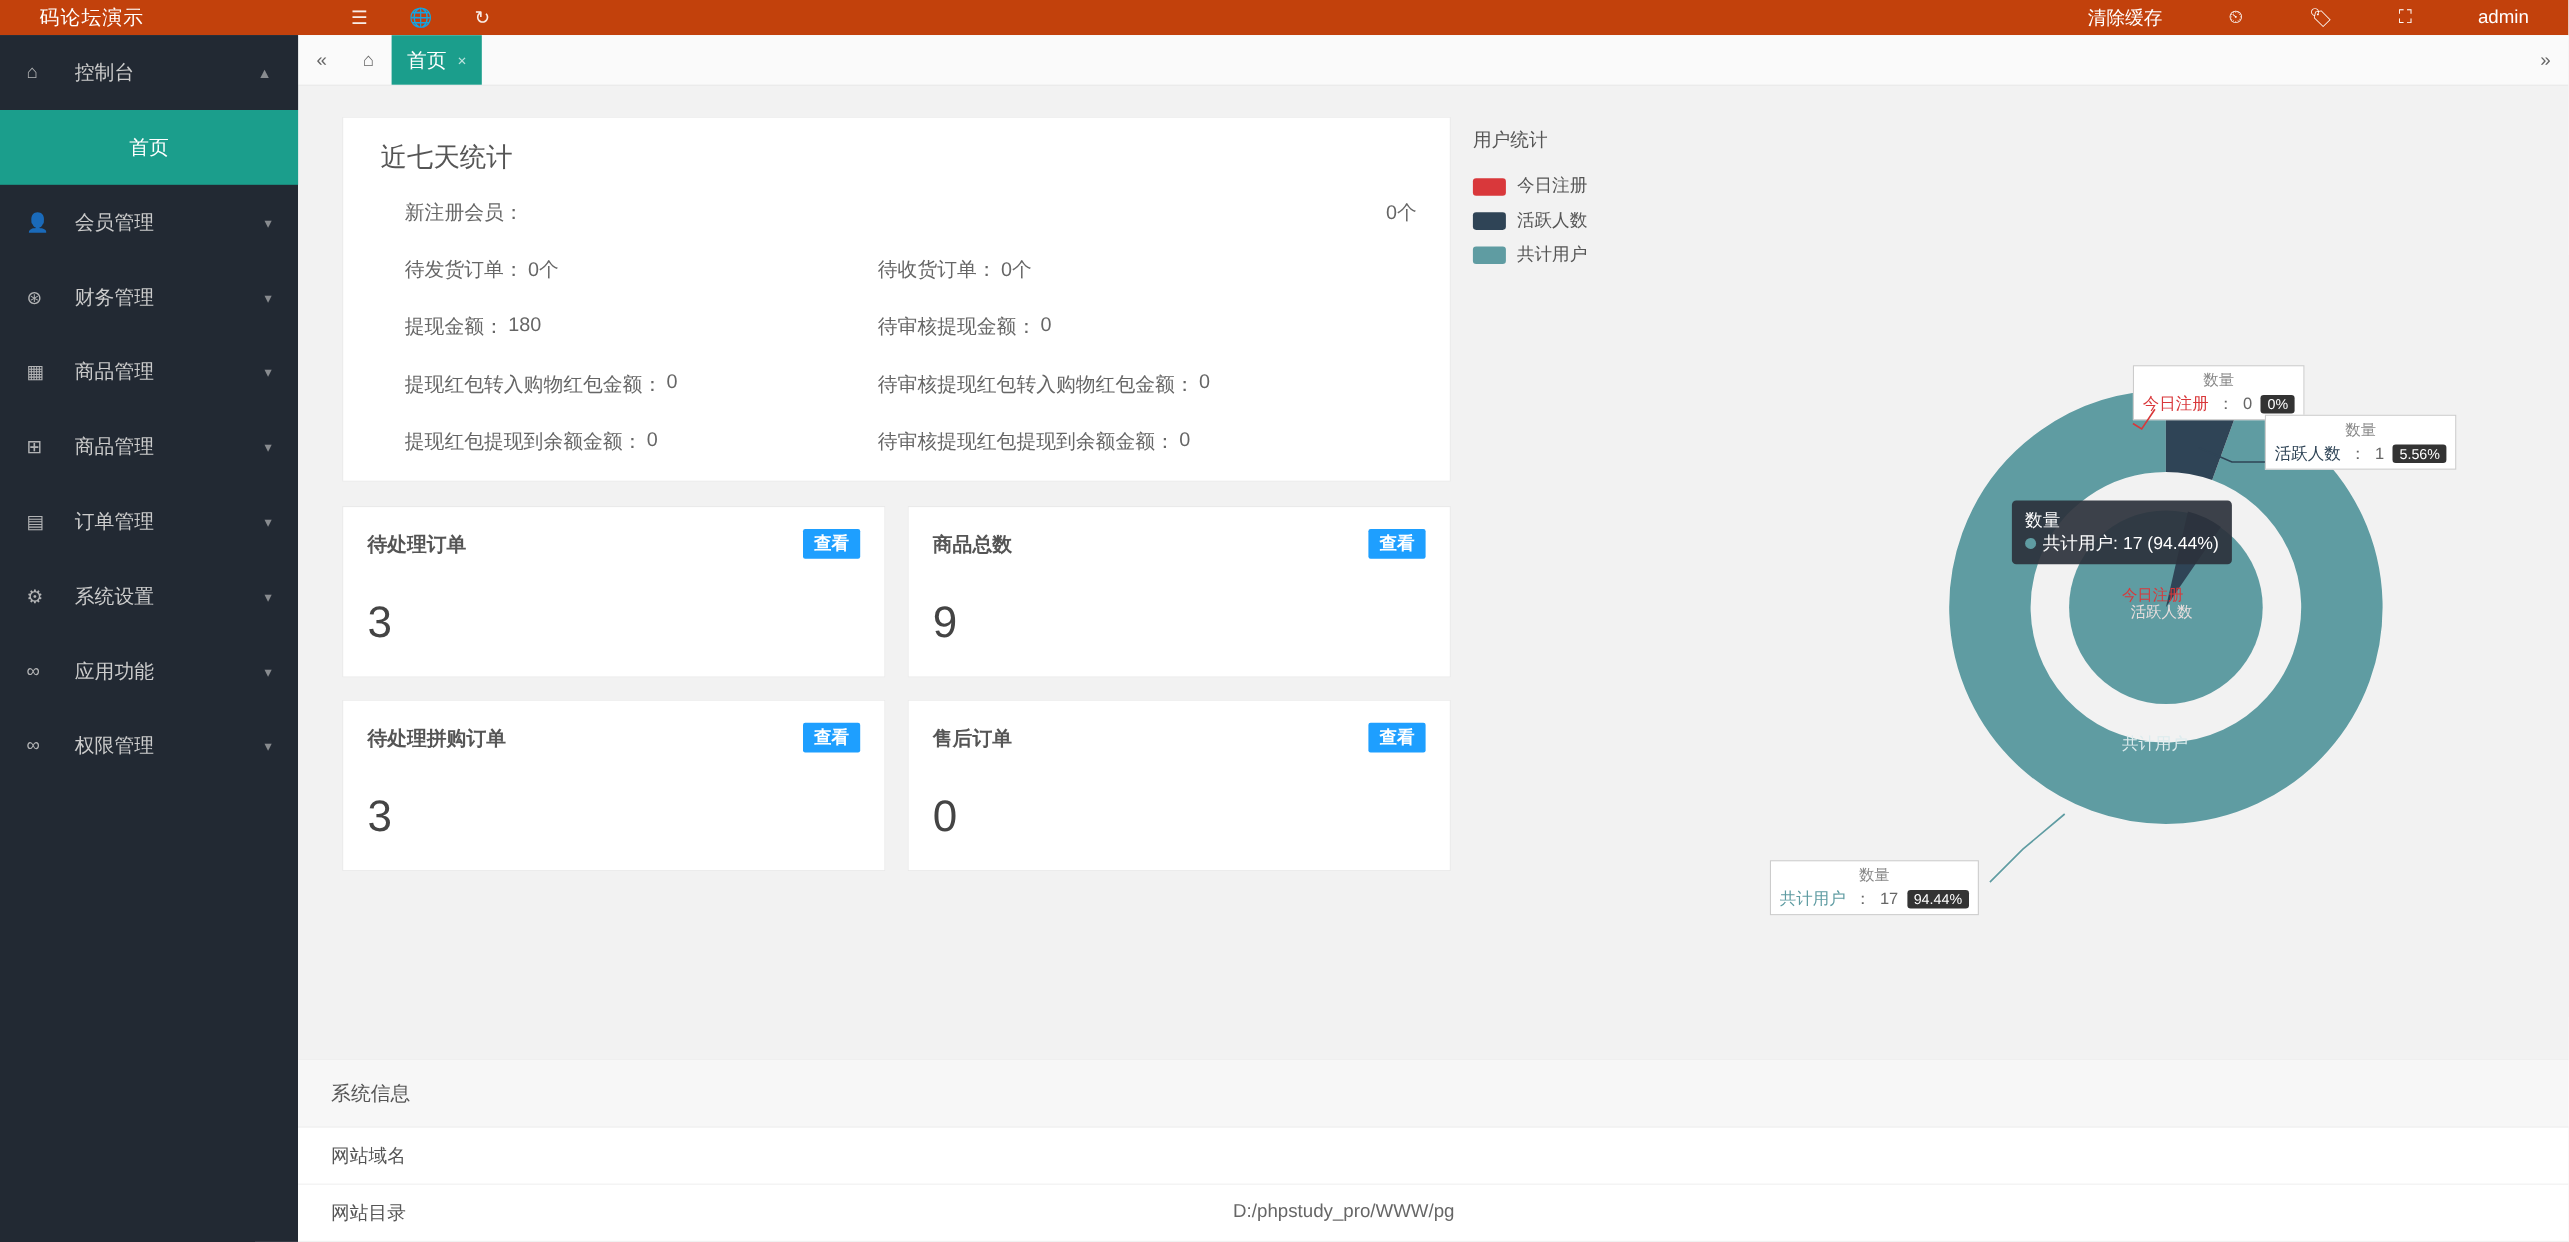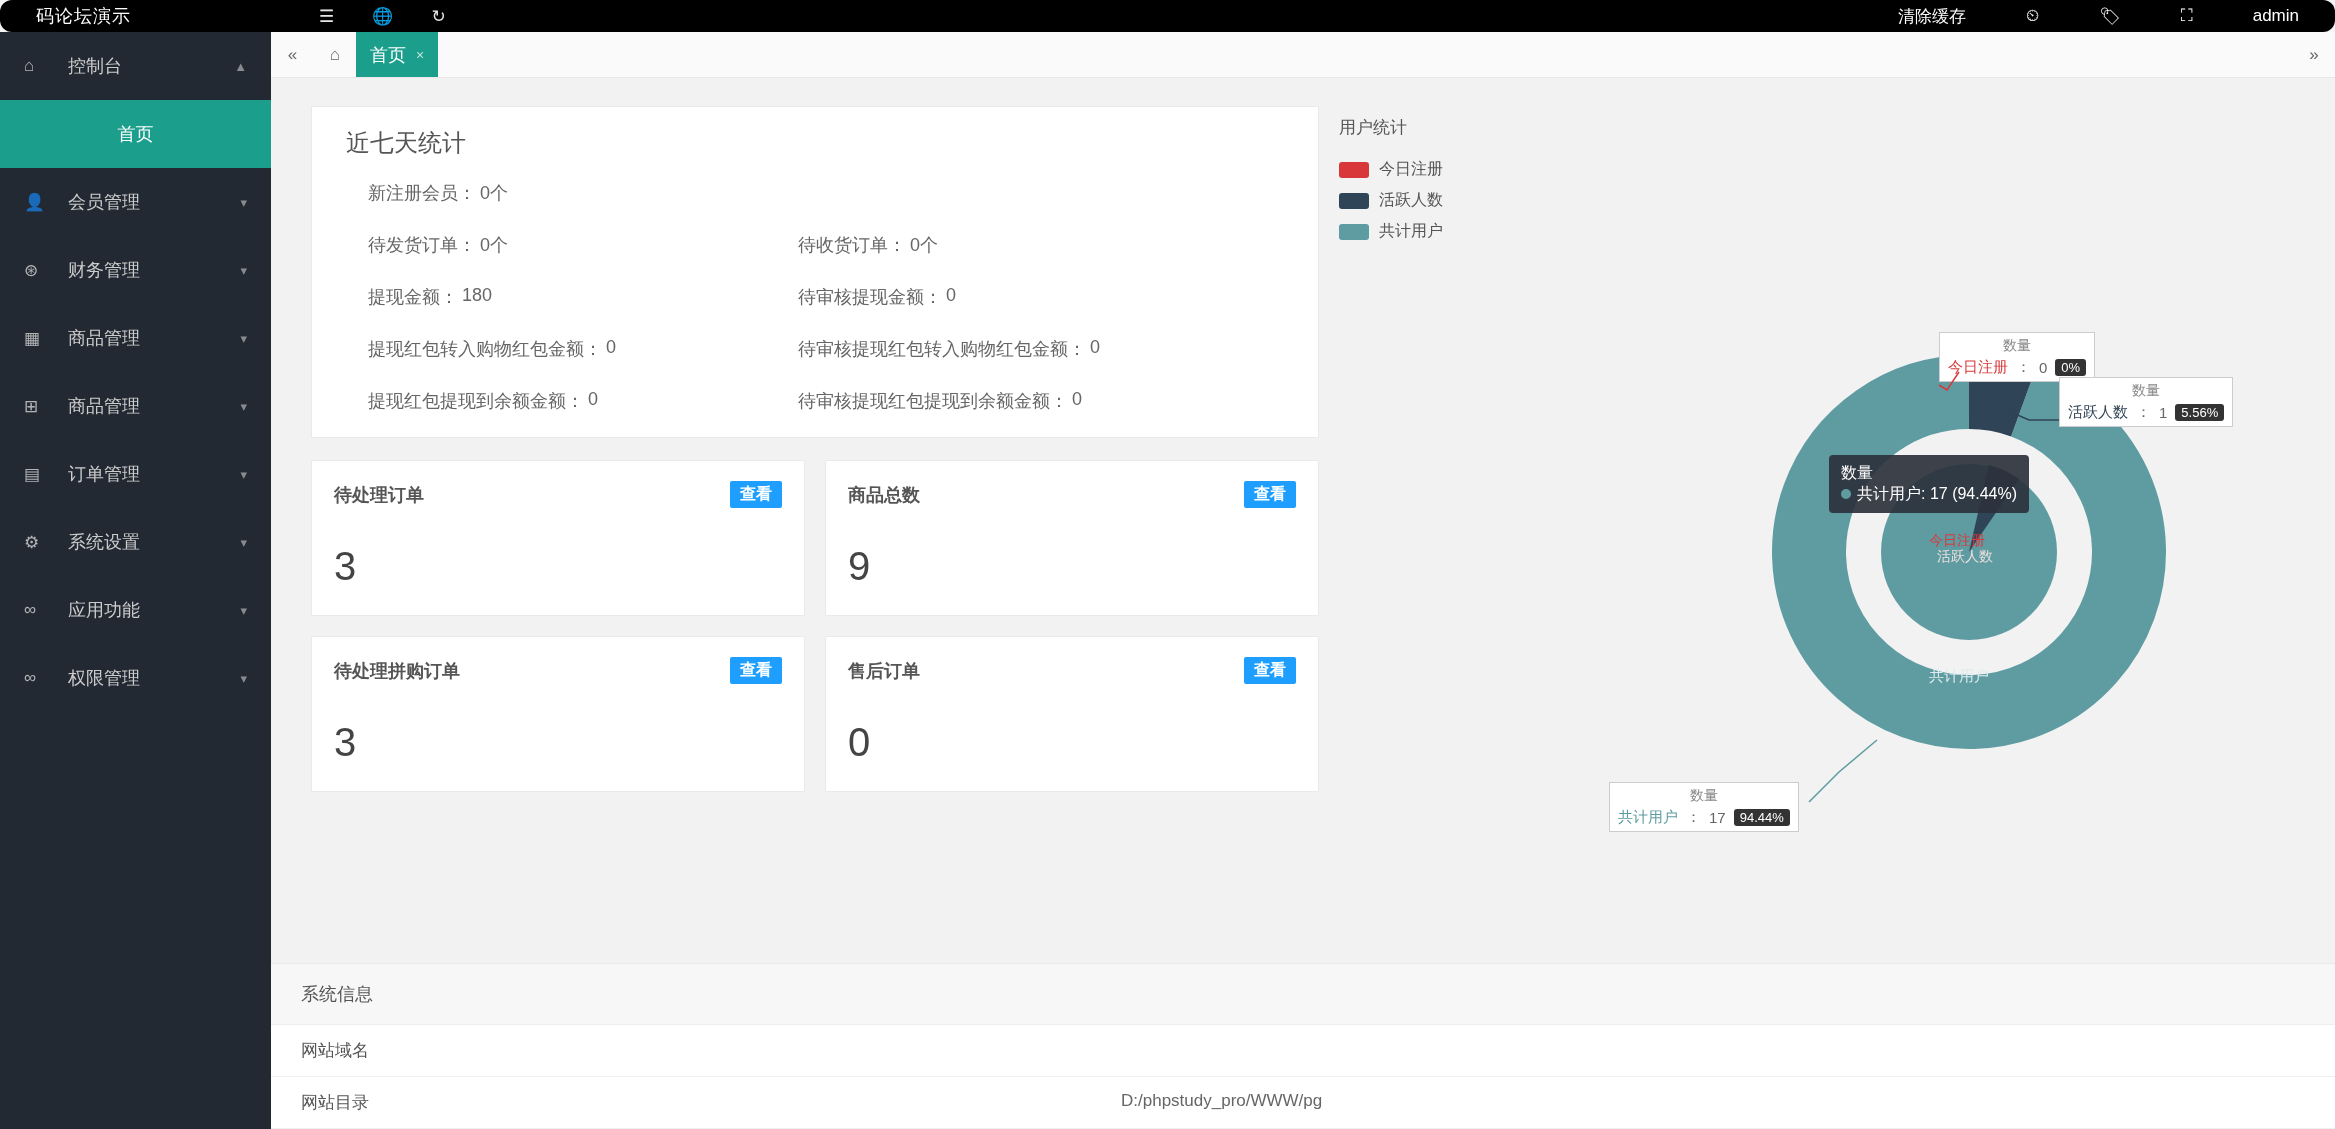--- a/index.html
+++ b/index.html
@@ -1,19 +1,19 @@
 <!DOCTYPE html>
 <html><head>
 <meta charset="utf-8">
 <style>
 * { margin: 0; padding: 0; box-sizing: border-box; font-family: "Microsoft YaHei", Arial, sans-serif; }
 body { background: #f5f5f5; width: 2335px; height: 1129px; overflow: hidden; }
 
 
-.header { height: 32px; background: #000000; display: flex; align-items: center; color: #fff; font-size: 17px; border-radius: 12px; }
+.header { height: 32px; background: #c2410c; display: flex; align-items: center; color: #fff; font-size: 17px; }
 .header-logo { width: 271px; padding-left: 36px; font-size: 18px; letter-spacing: 1px; }
 .header-icons { display: flex; gap: 38px; padding-left: 48px; }
 .header-icons span { cursor: pointer; font-size: 17px; opacity: 0.9; }
 .header-right { margin-left: auto; display: flex; align-items: center; gap: 60px; padding-right: 36px; }
 .header-right span { cursor: pointer; font-size: 17px; }
 
 
 .layout { display: flex; height: calc(1129px - 32px); }
 
 
@@ -38,21 +38,21 @@
 .left-col { flex: 0 0 1008px; display: flex; flex-direction: column; }
 .right-col { flex: 1; }
 
 
 .panel { background: #fff; border: 1px solid #eaeaea; }
 .panel-title { padding: 20px 30px 22px 34px; font-size: 24px; color: #555; }
 .stats-grid { padding: 0px 30px 24px 56px; display: grid; grid-template-columns: 430px 1fr; row-gap: 28px; column-gap: 0px; font-size: 18px; color: #666; }
 .stat-row { display: flex; }
 .stat-label { }
 .stat-val { margin-left: 4px; }
-.stat-full { grid-column: 1 / -1; }
+.stat-full { grid-column: 1 / -1; justify-content: space-between; }
 
 
 .cards { margin-top: 22px; display: grid; grid-template-columns: 1fr 1fr; gap: 20px; }
 .card { background: #fff; border: 1px solid #eaeaea; padding: 20px 22px 26px 22px; }
 .card-head { display: flex; justify-content: space-between; align-items: center; font-weight: bold; }
 .card-title { font-size: 18px; color: #555; }
 .view-btn { background: #1e9fff; color: #fff; font-size: 16px; padding: 3px 10px; border-radius: 2px; cursor: pointer; }
 .card-num { font-size: 40px; color: #444; margin-top: 36px; }
 
 

